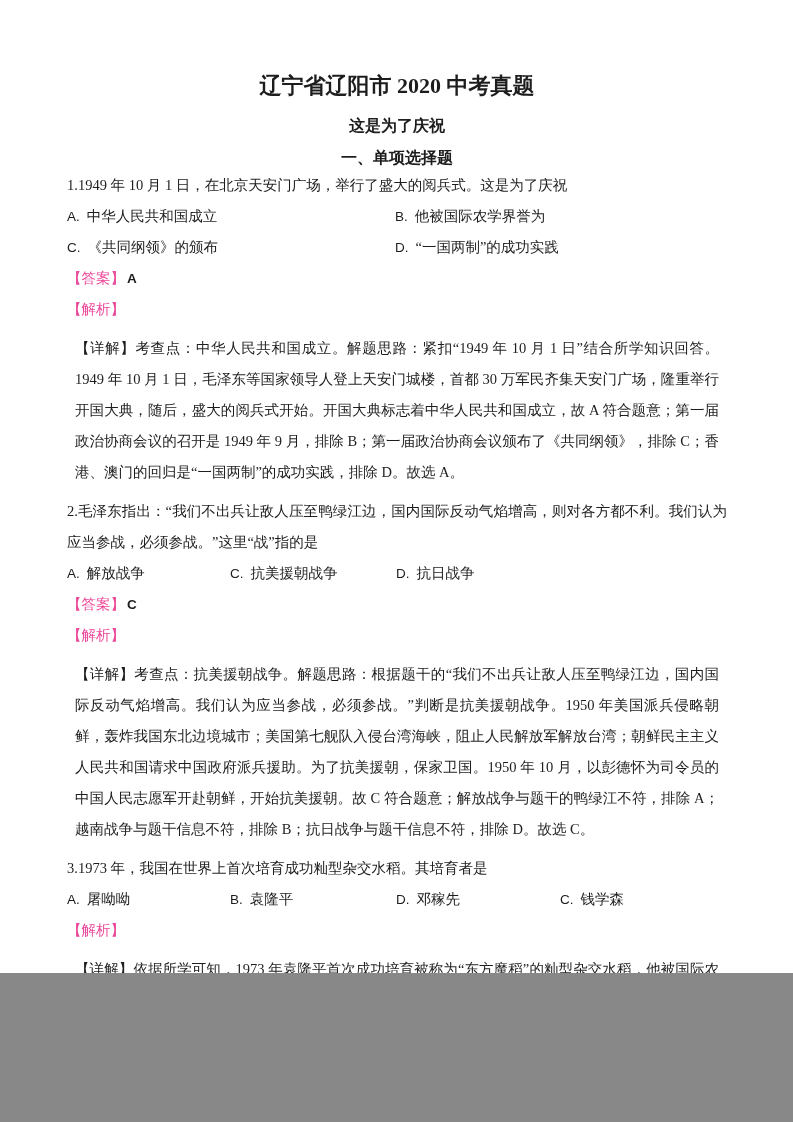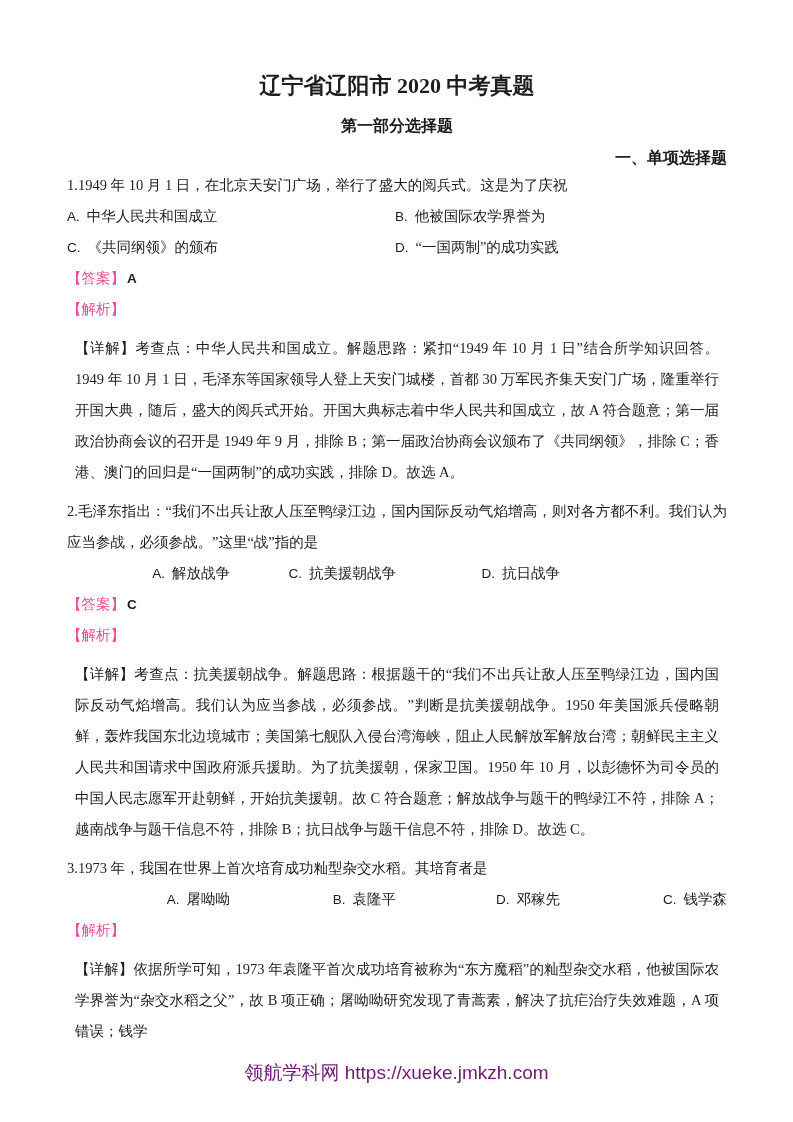--- a/index.html
+++ b/index.html
@@ -1,48 +1,48 @@
 <!DOCTYPE html>
 <html><head>
 <meta charset="utf-8">
 <style>
   html,body{margin:0;padding:0;background:#888;}
   .page{
     position:relative;
-    width:793px;height:1122px;
+    width:793px;height:973px;
     margin:0 auto;
     background:#ffffff;
     font-family:"Liberation Serif","DejaVu Serif",serif;
     color:#1d1d1d;
     overflow:hidden;
   }
   .content{
     position:absolute;
     left:67px;right:66px;top:74px;
   }
   .doc-title{
     font-size:22px;font-weight:bold;text-align:center;
     line-height:24px;margin:0;
   }
   .doc-subtitle{
     font-size:16px;font-weight:bold;text-align:center;
     line-height:24px;margin:16px 0 0 0;
   }
   .section-heading{
-    font-size:16px;font-weight:bold;text-align:right;
+    font-size:16px;font-weight:bold;text-align:center;
     line-height:24px;margin:8px 0 0 0;
   }
   .row{line-height:31px;font-size:14.5px;}
   .stem{margin:0;text-align:justify;text-align-last:left;}
   .para{margin:8px;text-align:justify;text-align-last:left;}
   .opts-2col{
     display:grid;grid-template-columns:328px 1fr;
   }
   .opts-4col{
-    display:grid;grid-template-columns:163px 166px 164px 1fr;text-align:right;
+    display:grid;grid-template-columns:163px 166px 164px 1fr;
   }
   .opt-letter{
     font-family:"Liberation Sans","DejaVu Sans",sans-serif;
     font-size:13.5px;
     margin-right:7px;
   }
   .label-blue{color:#ec4899;}
   .answer-value{
     font-family:"Liberation Sans","DejaVu Sans",sans-serif;
     font-weight:600;font-size:13.5px;
@@ -55,21 +55,21 @@
     font-size:19px;color:#701a75;
   }
 </style>
 </head>
 <body>
 
 <div class="page">
   <div class="content">
 
     <h1 class="doc-title">辽宁省辽阳市 2020 中考真题</h1>
-    <h2 class="doc-subtitle">第一部分选择题</h2>
+    <h2 class="doc-subtitle">这是为了庆祝</h2>
     <h3 class="section-heading">一、单项选择题</h3>
 
     <div>
       <p class="row stem">1.1949 年 10 月 1 日，在北京天安门广场，举行了盛大的阅兵式。这是为了庆祝</p>
       <div class="opts-2col">
         <div class="row">
           <span class="opt-letter">A.</span><span>中华人民共和国成立</span>
         </div>
         <div class="row">
           <span class="opt-letter">B.</span><span>他被国际农学界誉为</span>

